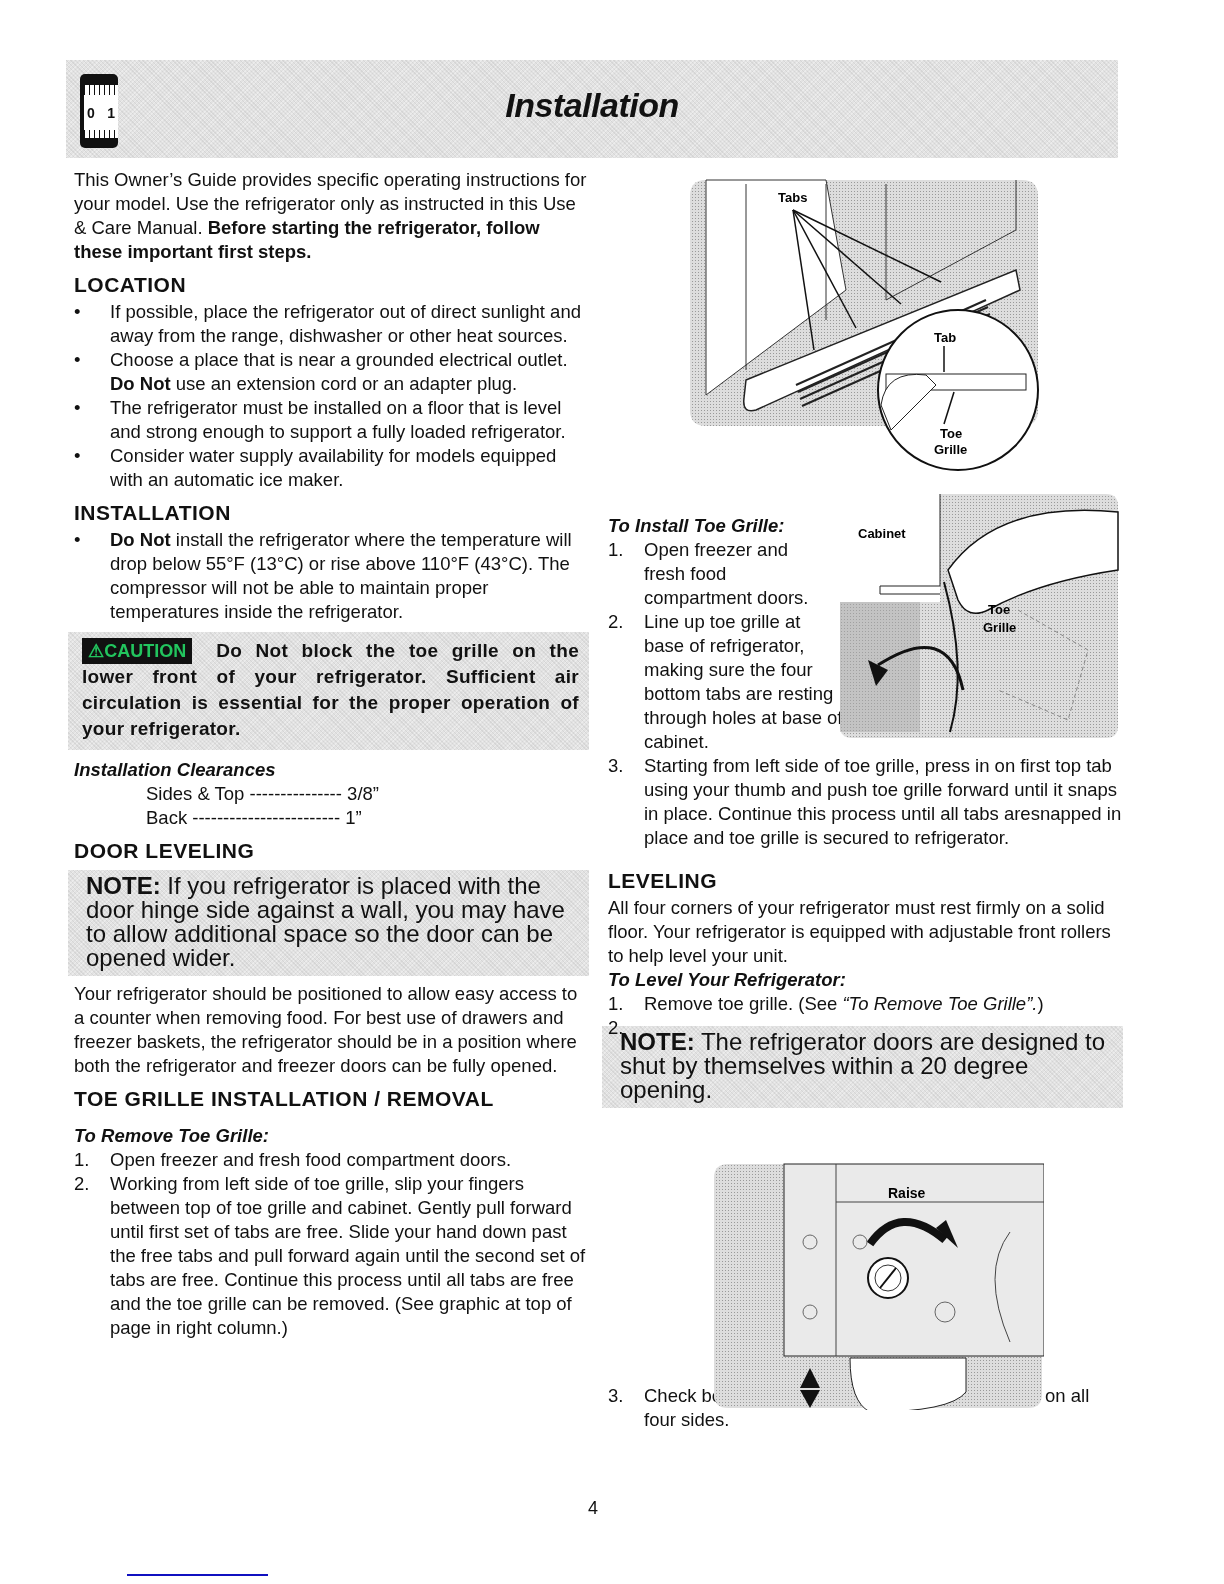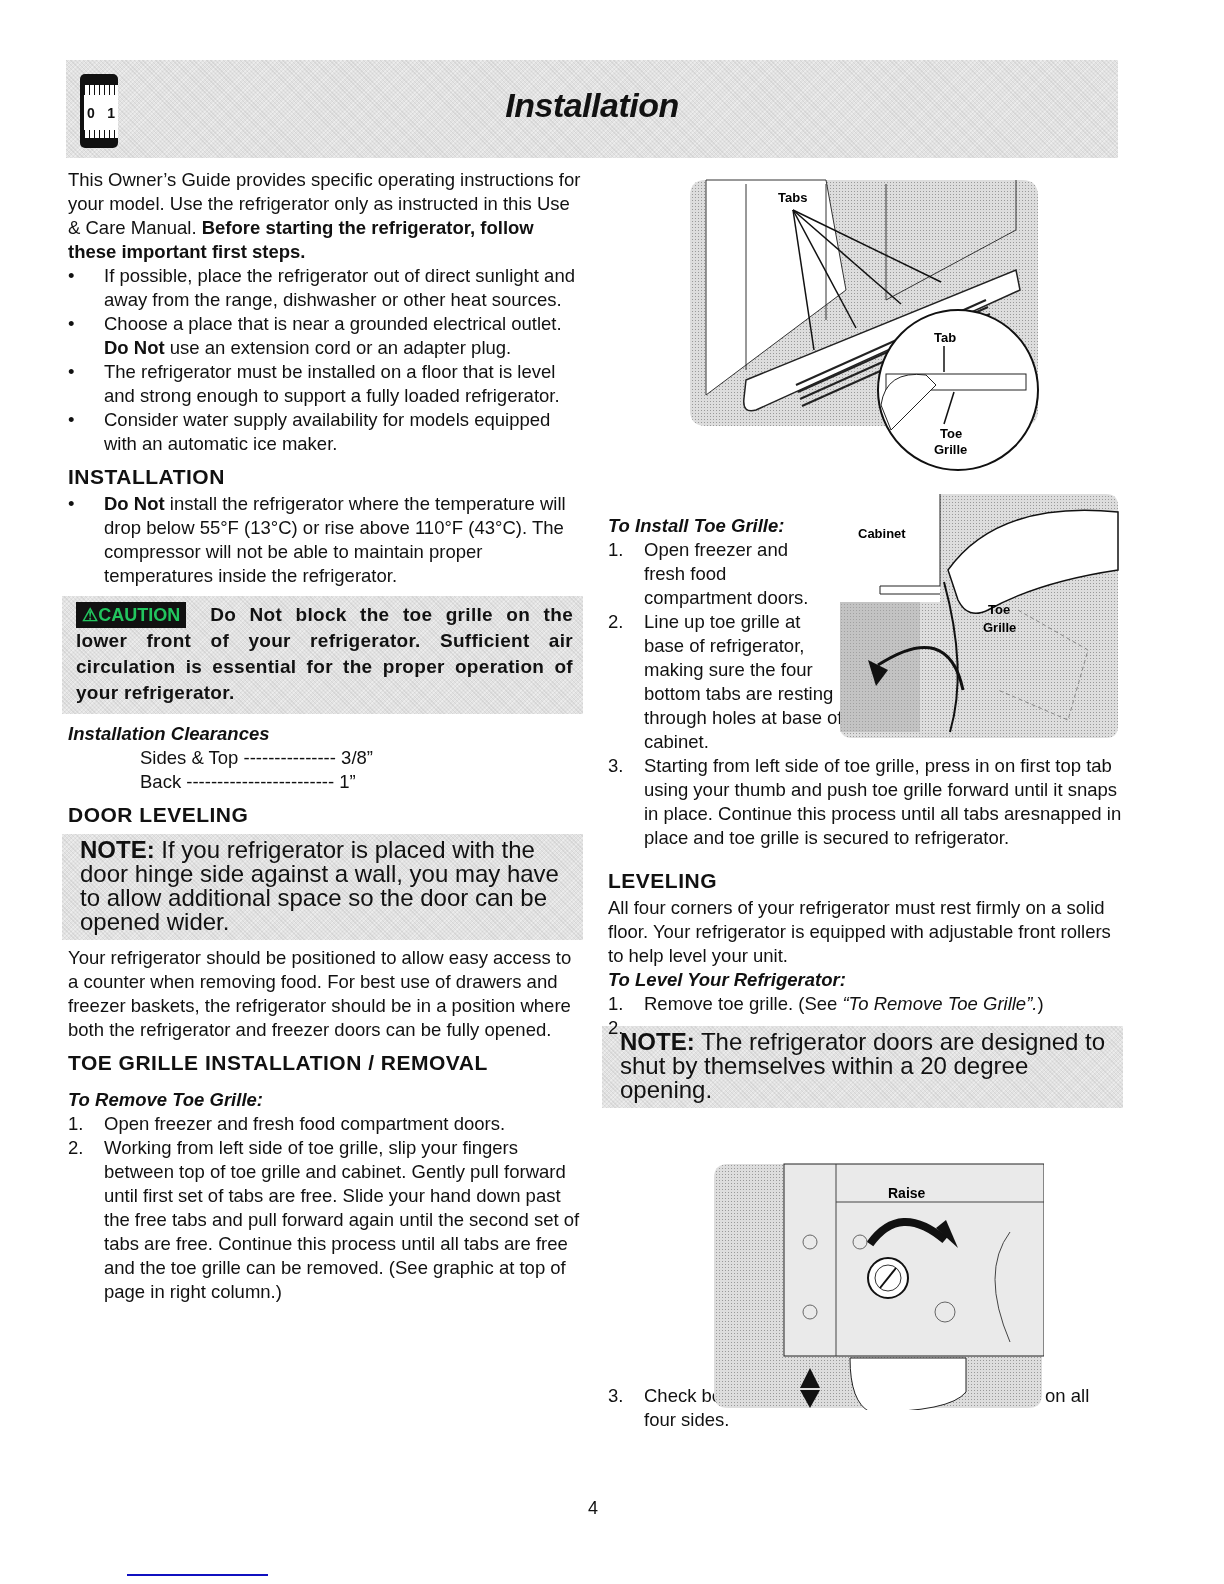--- a/index.html
+++ b/index.html
@@ -14,21 +14,21 @@
   .header .ruler .ticks-top { position:absolute; left:0; right:0; top:0; height:10px;
       background:repeating-linear-gradient(90deg,#111 0 1px,transparent 1px 5px); }
   .header .ruler .ticks-bot { position:absolute; left:0; right:0; bottom:0; height:8px;
       background:repeating-linear-gradient(90deg,#111 0 1px,transparent 1px 5px); }
   .header .ruler .n0, .header .ruler .n1 { position:absolute; top:20px; font-weight:bold; font-size:14px; }
   .header .ruler .n0 { left:3px; } .header .ruler .n1 { right:3px; }
   .header .title { position:absolute; left:0; right:0; top:26px; text-align:center;
       font-size:34px; font-weight:bold; font-style:italic; letter-spacing:-0.5px; }
 
   .col { position:absolute; font-size:18.5px; line-height:24px; }
-  .left { left:68px; top:168px; width:515px; }
+  .left { left:74px; top:168px; width:515px; }
   .right { left:608px; top:0; width:515px; }
   p { margin:0; }
   h2 { margin:8px 0 2px; font-size:21px; font-weight:bold; letter-spacing:0.5px; line-height:26px; }
   .sub { font-weight:bold; font-style:italic; margin:0; }
   ul.b { list-style:none; margin:0; padding:0; }
   ul.b li { position:relative; padding-left:36px; }
   ul.b li::before { content:"•"; position:absolute; left:0; }
   ol.n { list-style:none; margin:0; padding:0; }
   ol.n li { position:relative; padding-left:36px; }
   ol.n li .num { position:absolute; left:0; }
@@ -55,20 +55,21 @@
     </div>
   </div>
   <div class="title">Installation</div>
 </div>
 
 <div class="col left">
   <p>
     <span>This Owner’s Guide provides specific operating instructions for your model. Use the refrigerator only as instructed in this Use &amp; Care Manual. </span><b>Before starting the refrigerator, follow these important first steps.</b>
   </p>
 
+  <h2>LOCATION</h2>
   <ul class="b">
     <li><span>If possible, place the refrigerator out of direct sunlight and away from the range, dishwasher or other heat sources.</span></li>
     <li><span>Choose a place that is near a grounded electrical outlet. </span><br><b>Do Not</b><span> use an extension cord or an adapter plug.</span></li>
     <li><span>The refrigerator must be installed on a floor that is level and strong enough to support a fully loaded refrigerator.</span></li>
     <li><span>Consider water supply availability for models equipped with an automatic ice maker.</span></li>
   </ul>
 
   <h2>INSTALLATION</h2>
   <ul class="b">
     <li><b>Do Not</b><span> install the refrigerator where the temperature will drop below 55°F (13°C) or rise above 110°F (43°C). The compressor will not be able to maintain proper temperatures inside the refrigerator.</span></li>

